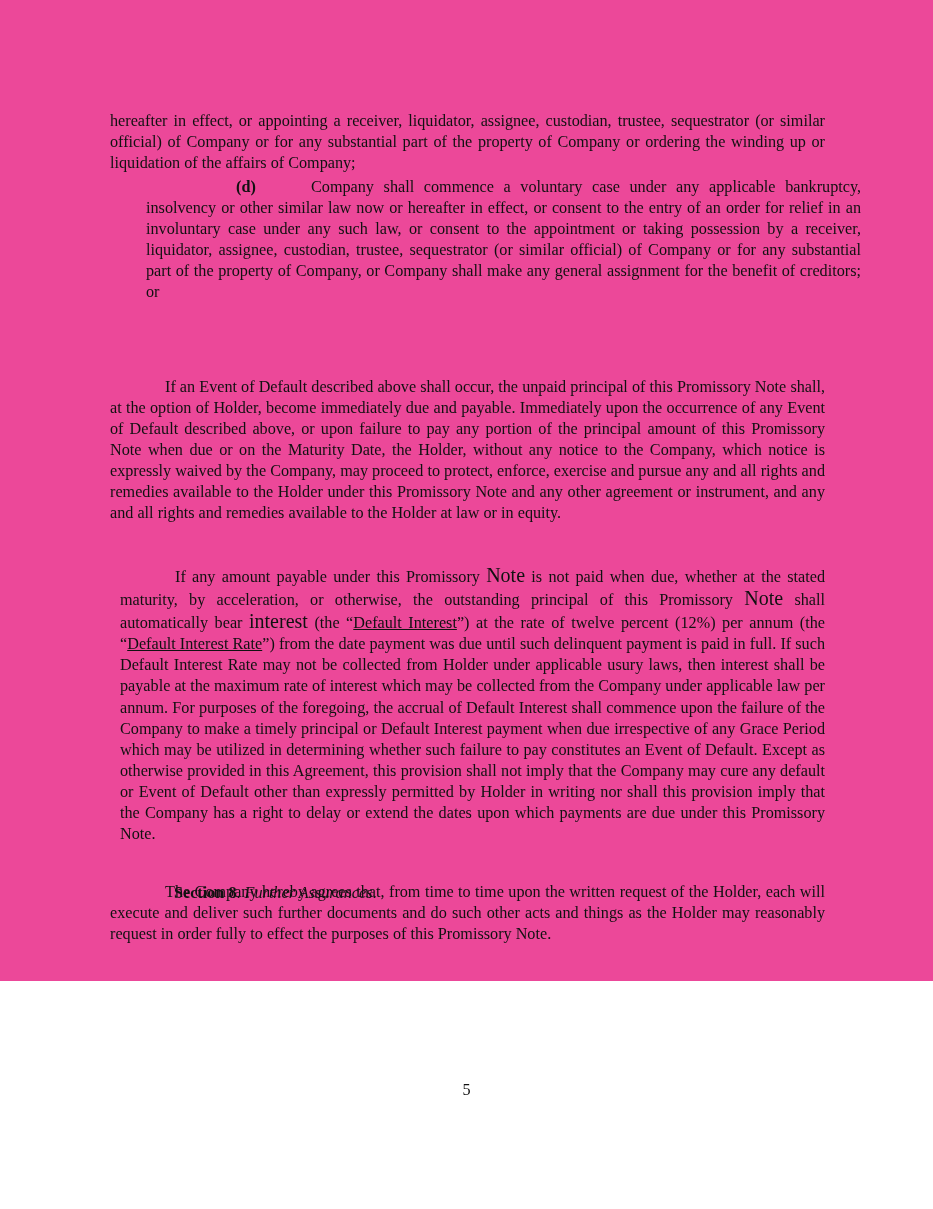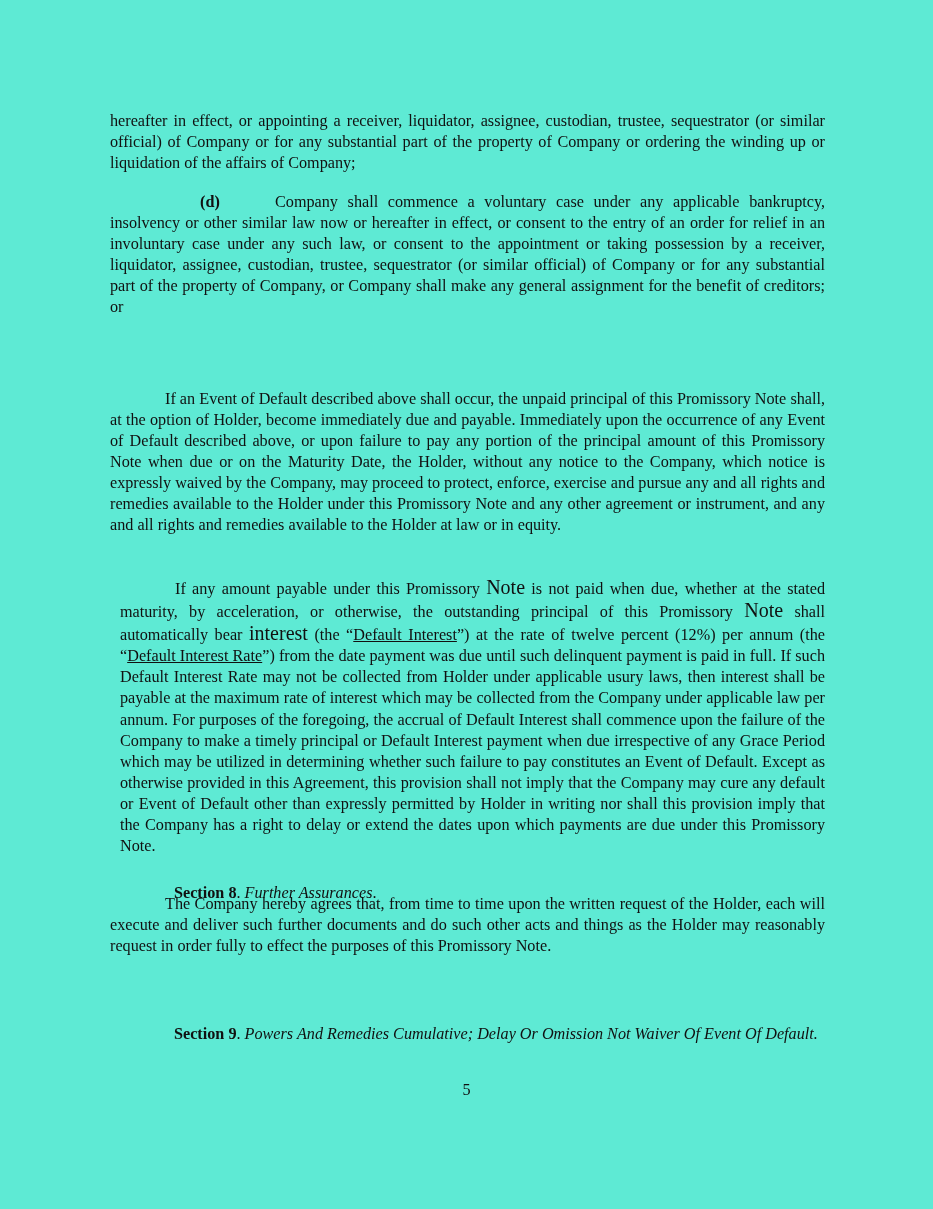--- a/index.html
+++ b/index.html
@@ -1,45 +1,44 @@
 <!DOCTYPE html>
 <html><head>
   <meta charset="utf-8">
   <style>
     html, body { margin: 0; padding: 0; background: #ffffff; }
     body { width: 933px; height: 1209px; position: relative; overflow: hidden; color: #111; }
-    .page { position: absolute; left: 0; top: 0; width: 933px; height: 1209px; background: #5eead4; }
+    .page { position: absolute; left: 0; top: 0; width: 933px; height: 981px; background: #ec4899; }
     .text { font-family: "Liberation Serif", serif; font-size: 16.2px; line-height: 21px; text-align: justify; }
     .block { position: absolute; left: 110px; width: 715px; margin: 0; }
     .b2 { left: 120px; width: 705px; }
-    .indent { text-indent: 55px; margin-top: 12px; }
+    .indent { text-indent: 55px; }
     .item-label { display: inline-block; width: 75px; font-weight: bold; text-indent: 0; }
     .item-pre { display: inline-block; width: 90px; }
     .big { font-size: 20px; }
     .u { text-decoration: underline; }
     .bold { font-weight: bold; }
     .ital { font-style: italic; }
     .pagenum { position: absolute; top: 1081px; left: 0; width: 933px; text-align: center; font-family: "Liberation Serif", serif; font-size: 16.2px; }
   </style>
 </head>
 <body>
 
 <div class="page">
 
   <p class="block text" style="top:111px;">hereafter in effect, or appointing a receiver, liquidator, assignee, custodian, trustee, sequestrator (or similar official) of Company or for any substantial part of the property of Company or ordering the winding up or liquidation of the affairs of Company;</p>
 
-  <p class="block text" style="top:192px;">
+  <p class="block text" style="top:177px;margin-left:36px;">
     <span class="item-pre"></span><span class="item-label">(d)</span><span>Company shall commence a voluntary case under any applicable bankruptcy, insolvency or other similar law now or hereafter in effect, or consent to the entry of an order for relief in an involuntary case under any such law, or consent to the appointment or taking possession by a receiver, liquidator, assignee, custodian, trustee, sequestrator (or similar official) of Company or for any substantial part of the property of Company, or Company shall make any general assignment for the benefit of creditors; or</span>
   </p>
 
 
   <p class="block text indent" style="top:377px;">If an Event of Default described above shall occur, the unpaid principal of this Promissory Note shall, at the option of Holder, become immediately due and payable. Immediately upon the occurrence of any Event of Default described above, or upon failure to pay any portion of the principal amount of this Promissory Note when due or on the Maturity Date, the Holder, without any notice to the Company, which notice is expressly waived by the Company, may proceed to protect, enforce, exercise and pursue any and all rights and remedies available to the Holder under this Promissory Note and any other agreement or instrument, and any and all rights and remedies available to the Holder at law or in equity.</p>
 
   <p class="block b2 text indent" style="top:565px; line-height:21.1px;"><span>If any amount payable under this Promissory </span><span class="big">Note</span><span> is not paid when due, whether at the stated maturity, by acceleration, or otherwise, the outstanding principal of this Promissory </span><span class="big">Note</span><span> shall automatically bear </span><span class="big">interest</span><span> (the “</span><span class="u">Default Interest</span><span>”) at the rate of twelve percent (12%) per annum (the “</span><span class="u">Default Interest Rate</span><span>”)  from the date payment was due until such delinquent payment is paid in full.  If such Default Interest Rate may not be collected from Holder under applicable usury laws, then interest shall be payable at the maximum rate of interest which may be collected from the Company under applicable law per annum. For purposes of the foregoing, the accrual of  Default Interest  shall commence upon the failure of the Company to make a timely principal or Default Interest payment when due irrespective of any Grace Period which may be utilized in determining whether such failure to pay constitutes an Event of Default.  Except as otherwise provided in this Agreement, this provision shall not imply that the Company may cure any default or Event of Default other than expressly permitted by Holder in writing nor shall this provision imply that the Company has a right to delay or extend the dates upon which payments are due under this Promissory Note.</span></p>
 
   <p class="block text" style="top:883px; padding-left:64px; width:651px;"><span class="bold">Section 8</span>. <span class="ital">Further Assurances</span>.</p>
 
   <p class="block text indent" style="top:882px;">The Company hereby agrees that, from time to time upon the written request of the Holder, each will execute and deliver such further documents and do such other acts and things as the Holder may reasonably request in order fully to effect the purposes of this Promissory Note.</p>
 
-  <p class="block b2 text" style="top:1024px; text-indent:54px;"><span class="bold">Section 9</span>.  <span class="ital">Powers And Remedies Cumulative; Delay Or Omission Not Waiver Of Event Of Default.</span></p>
 
   <div class="pagenum">5</div>
 </div>
 
 </body></html>

